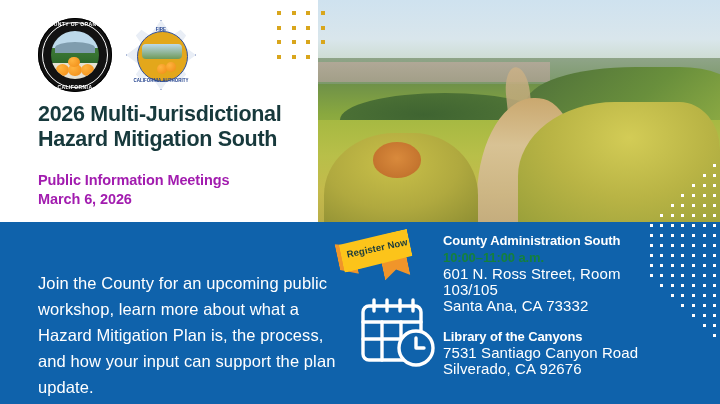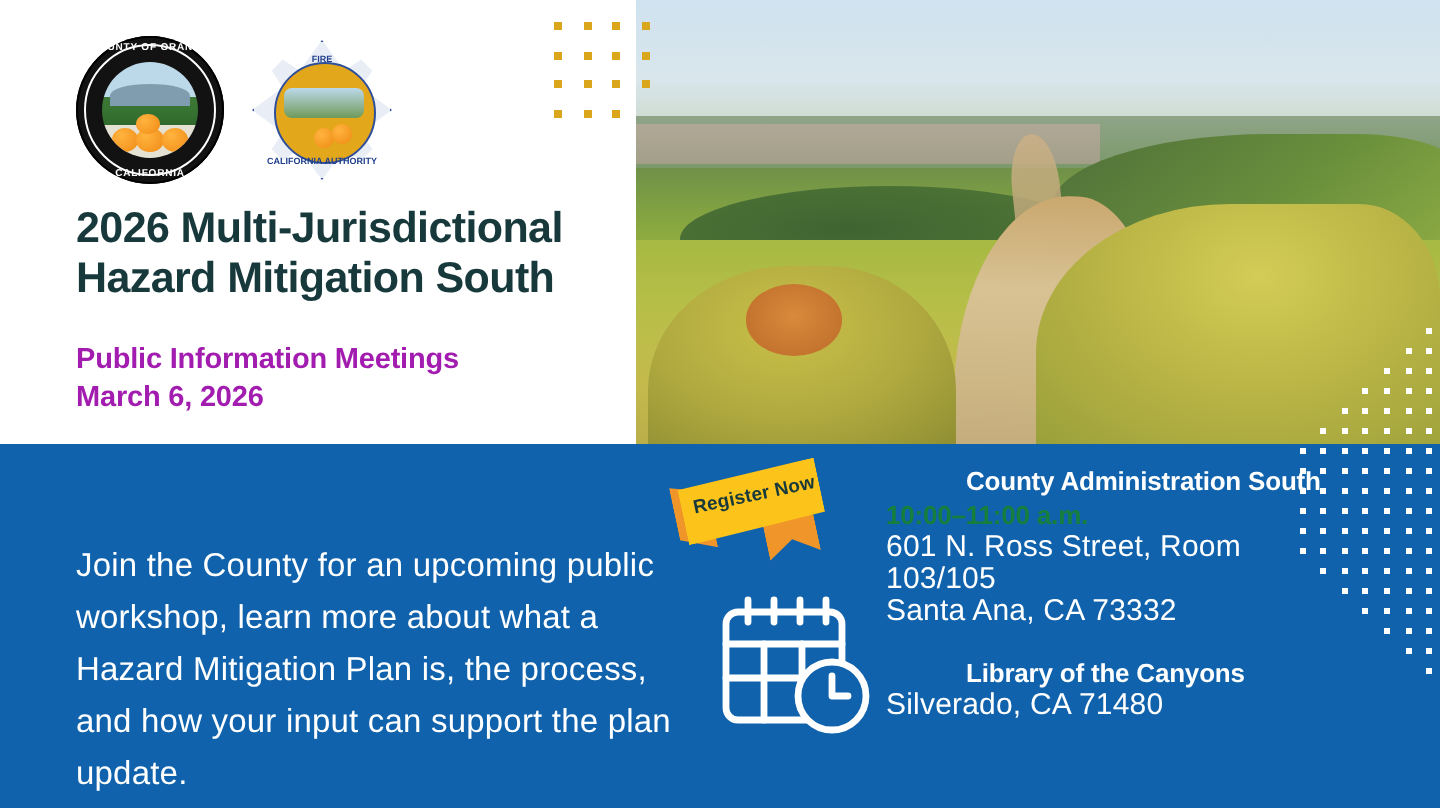--- a/index.html
+++ b/index.html
@@ -170,21 +170,21 @@
         clip-path:polygon(0 6%,100% 0,100% 92%,0 100%);}
   .ribbon .band span{position:absolute;left:6px;top:7px;color:#17393c;font-size:9.5px;
         font-weight:bold;letter-spacing:.1px;white-space:nowrap;}
 
   
   .cal-icon{position:absolute;left:358px;top:298px;width:80px;height:72px;z-index:8;}
 
   
   .events{position:absolute;left:443px;top:232px;width:230px;z-index:8;color:#fff;}
   .ev{margin-bottom:14px;}
-  .ev .name{font-weight:bold;font-size:13px;line-height:17px;letter-spacing:-.1px;margin-left:40px;}
+  .ev .name{font-weight:bold;font-size:13px;line-height:17px;letter-spacing:-.1px;}
   .ev .time{font-weight:bold;font-size:13px;line-height:17px;color:#15803d;letter-spacing:-.1px;}
   .ev .addr{font-size:15px;line-height:16px;letter-spacing:.1px;}
 </style>
 </head>
 <body>
 
 <div id="flyer">
 
   <div class="photo">
     <div class="photo-sky"></div>
@@ -424,18 +424,19 @@
 
     <div class="ev">
       <div class="name">County Administration South</div>
       <div class="time">10:00–11:00 a.m.</div>
       <div class="addr">601 N. Ross Street, Room 103/105</div>
       <div class="addr">Santa Ana, CA 73332</div>
     </div>
 
     <div class="ev">
       <div class="name">Library of the Canyons</div>
-      <div class="addr">Silverado, CA 71480</div>
+      <div class="addr">7531 Santiago Canyon Road</div>
+      <div class="addr">Silverado, CA 92676</div>
     </div>
 
   </div>
 
 </div>
 
 </body></html>

